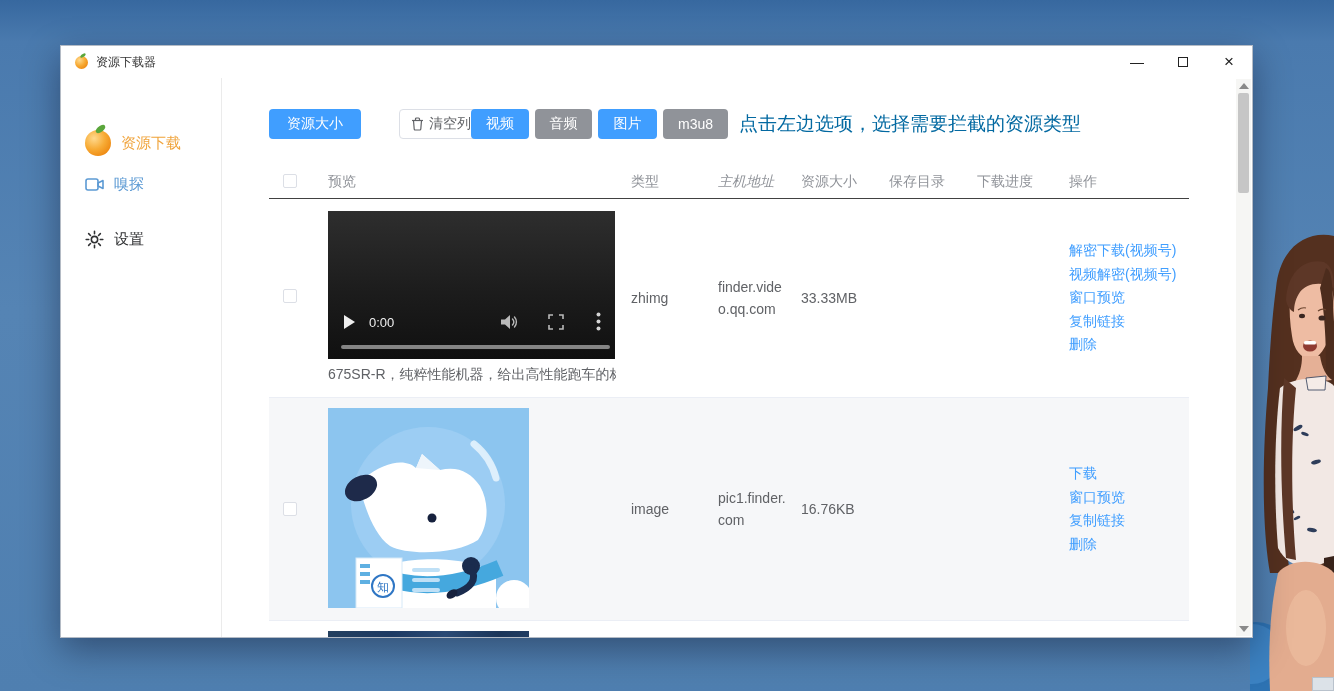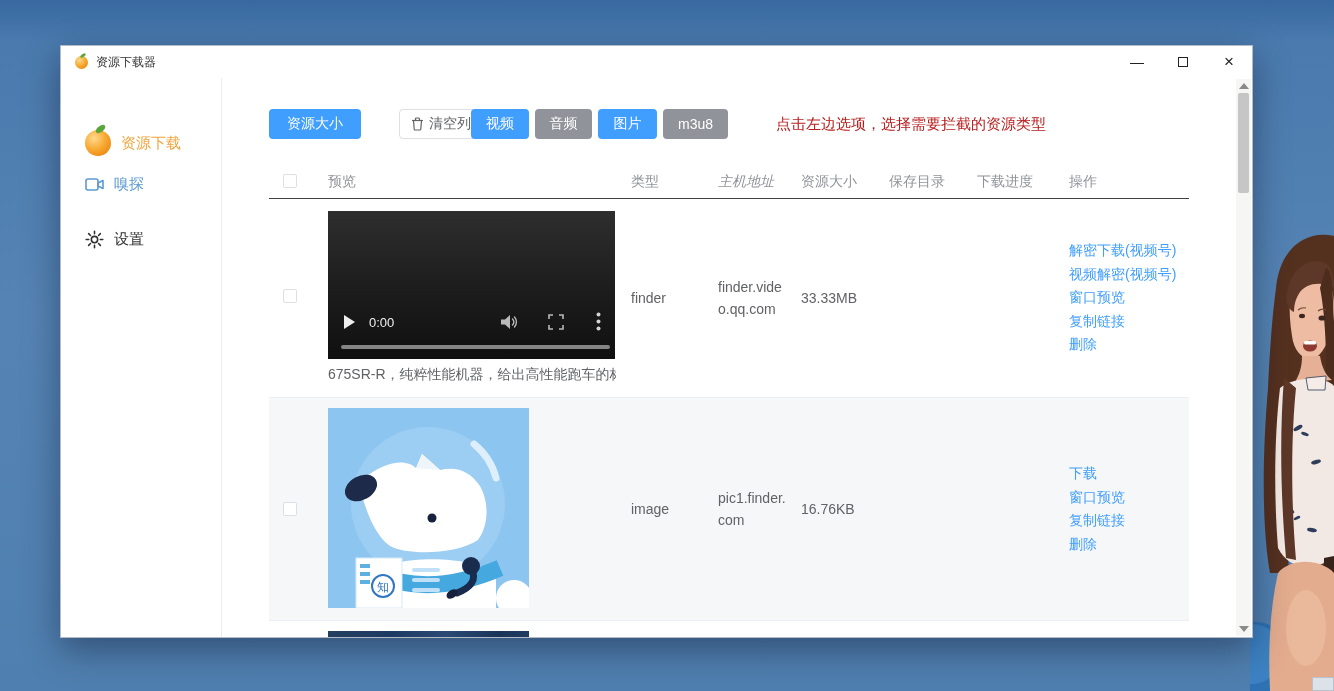--- a/index.html
+++ b/index.html
@@ -49,21 +49,21 @@
   
   .btn { position:absolute; top:63px; height:30px; border:none; border-radius:4px; font-size:14px;
     display:flex; align-items:center; justify-content:center; color:#fff; background:#409eff; cursor:pointer;
     font-family:inherit; }
   #btn-batch { left:208px; width:92px; }
   #btn-clear { left:306px; width:98px; background:#fff; border:1px solid #dcdfe6; color:#606266; gap:5px;margin-left:32px; }
   #btn-video { left:410px; width:58px; }
   #btn-audio { left:474px; width:57px; background:#909399; }
   #btn-image { left:537px; width:59px; }
   #btn-m3u8  { left:602px; width:65px; background:#909399; }
-  .hint { position:absolute; left:715px; top:63px; line-height:30px; font-size:15px; color:#b91c1c; }
+  .hint { position:absolute; left:678px; top:63px; line-height:30px; font-size:19px; color:#0369a1; }
 
   
   .table { position:absolute; left:208px; top:118px; width:920px; }
   .thead { position:relative; height:35px; border-bottom:1px solid #414141; }
   .th { position:absolute; top:0; line-height:34px; font-size:14px; color:#909399; white-space:nowrap; }
   .checkbox { position:absolute; width:14px; height:14px; border:1px solid #dcdfe6; border-radius:2px; background:#fff; cursor:pointer; }
 
   .trow { position:relative; border-bottom:1px solid #ebeef5; background:#fff; }
   #row1 { height:199px; }
   #row2 { height:223px; background:#f6f7f9; }
@@ -228,21 +228,21 @@
               <circle cx="2.5" cy="2.5" r="2" fill="#d4d4d4"></circle>
                 <circle cx="2.5" cy="9.5" r="2" fill="#d4d4d4"></circle>
                 <circle cx="2.5" cy="16.5" r="2" fill="#d4d4d4"></circle>
             </svg>
           </div>
           <div class="progress"></div>
         </div>
 
         <div class="caption">675SR-R，纯粹性能机器，给出高性能跑车的标</div>
 
-        <div class="cell type">finder</div>
+        <div class="cell type">zhimg</div>
         <div class="cell host">
           <div class="host-text">finder.video.qq.com</div>
         </div>
         <div class="cell size">33.33MB</div>
         <div class="cell ops">
           <span class="op">解密下载(视频号)</span>
           <span class="op">视频解密(视频号)</span>
           <span class="op">窗口预览</span>
           <span class="op">复制链接</span>
           <span class="op">删除</span>

